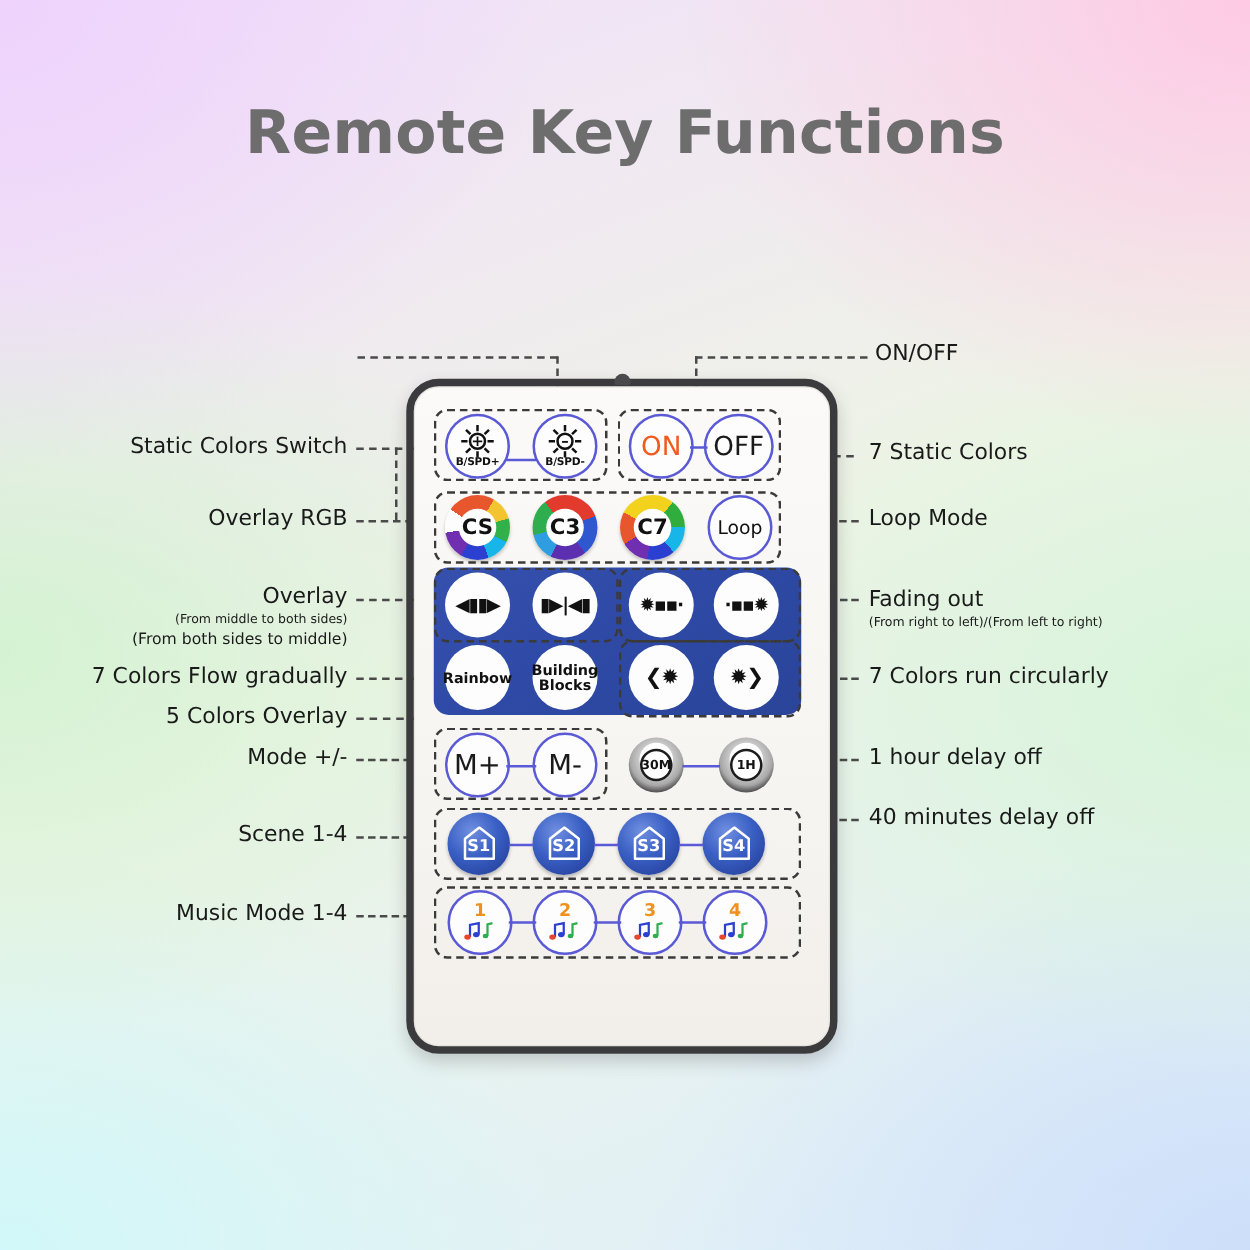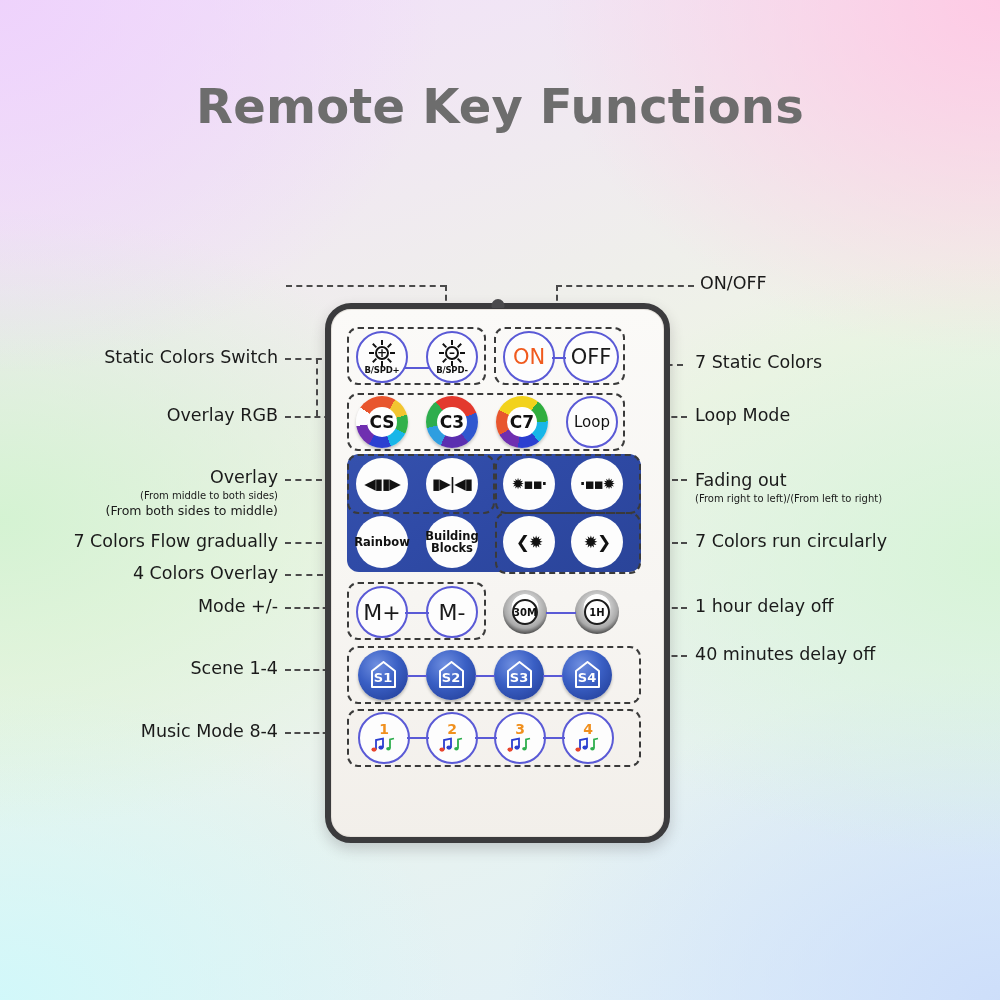--- a/index.html
+++ b/index.html
@@ -175,27 +175,27 @@
   <div class="cl r" style="left:0px; top:405px; width:278px;"><span>Overlay RGB</span></div>
 
   <div class="cl r" style="left:0px; top:467px; width:278px;">
     <span>Overlay</span>
     <span class="sm">(From middle to both sides)</span>
     <span class="sm2">(From both sides to middle)</span>
   </div>
 
   <div class="cl r" style="left:0px; top:531px; width:278px;"><span>7 Colors Flow gradually</span></div>
 
-  <div class="cl r" style="left:0px; top:563px; width:278px;"><span>4 Colors Overlay</span></div>
+  <div class="cl r" style="left:0px; top:563px; width:278px;"><span>5 Colors Overlay</span></div>
 
   <div class="cl r" style="left:0px; top:596px; width:278px;"><span>Mode +/-</span></div>
 
   <div class="cl r" style="left:0px; top:658px; width:278px;"><span>Scene 1-4</span></div>
 
-  <div class="cl r" style="left:0px; top:721px; width:278px;"><span>Music Mode 8-4</span></div>
+  <div class="cl r" style="left:0px; top:721px; width:278px;"><span>Music Mode 1-4</span></div>
 
   <div class="cl" style="left:700px; top:273px;"><span>ON/OFF</span></div>
 
   <div class="cl" style="left:695px; top:352px;"><span>7 Static Colors</span></div>
 
   <div class="cl" style="left:695px; top:405px;"><span>Loop Mode</span></div>
 
   <div class="cl" style="left:695px; top:470px;">
     <span>Fading out</span>
     <span class="sm">(From right to left)/(From left to right)</span>

